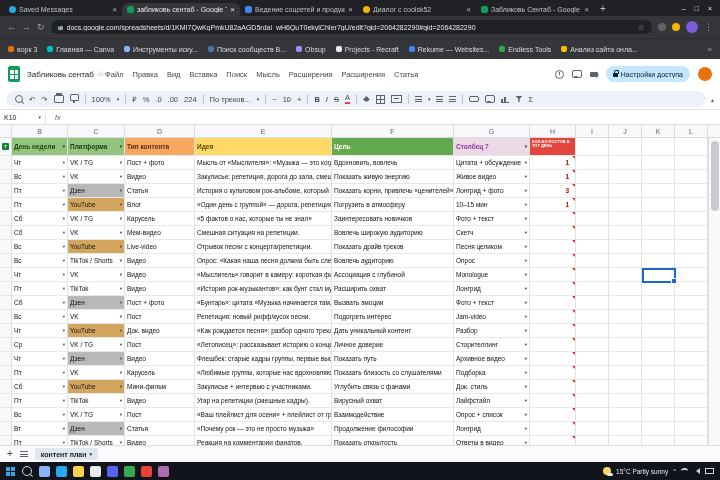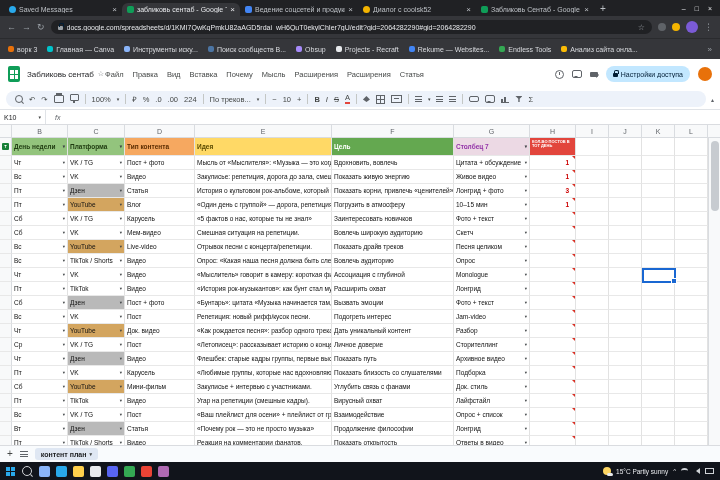--- a/index.html
+++ b/index.html
@@ -248,21 +248,21 @@
     <div class="title-menus">
       <div class="doc-title-row">
         <span>Забликовь сентаб</span>
         <span class="t-ic">☆</span>
       </div>
       <div class="menus">
           <span class="menu-item">Файл</span>
           <span class="menu-item">Правка</span>
           <span class="menu-item">Вид</span>
           <span class="menu-item">Вставка</span>
-          <span class="menu-item">Почему</span>
+          <span class="menu-item">Поиск</span>
           <span class="menu-item">Мысль</span>
           <span class="menu-item">Расширения</span>
           <span class="menu-item">Расширения</span>
           <span class="menu-item">Статья</span>
         </div>
     </div>
     <div class="hdr-right">
       <span class="i-clock"></span>
       <span class="i-comment"></span>
       <span class="i-cam"></span>

